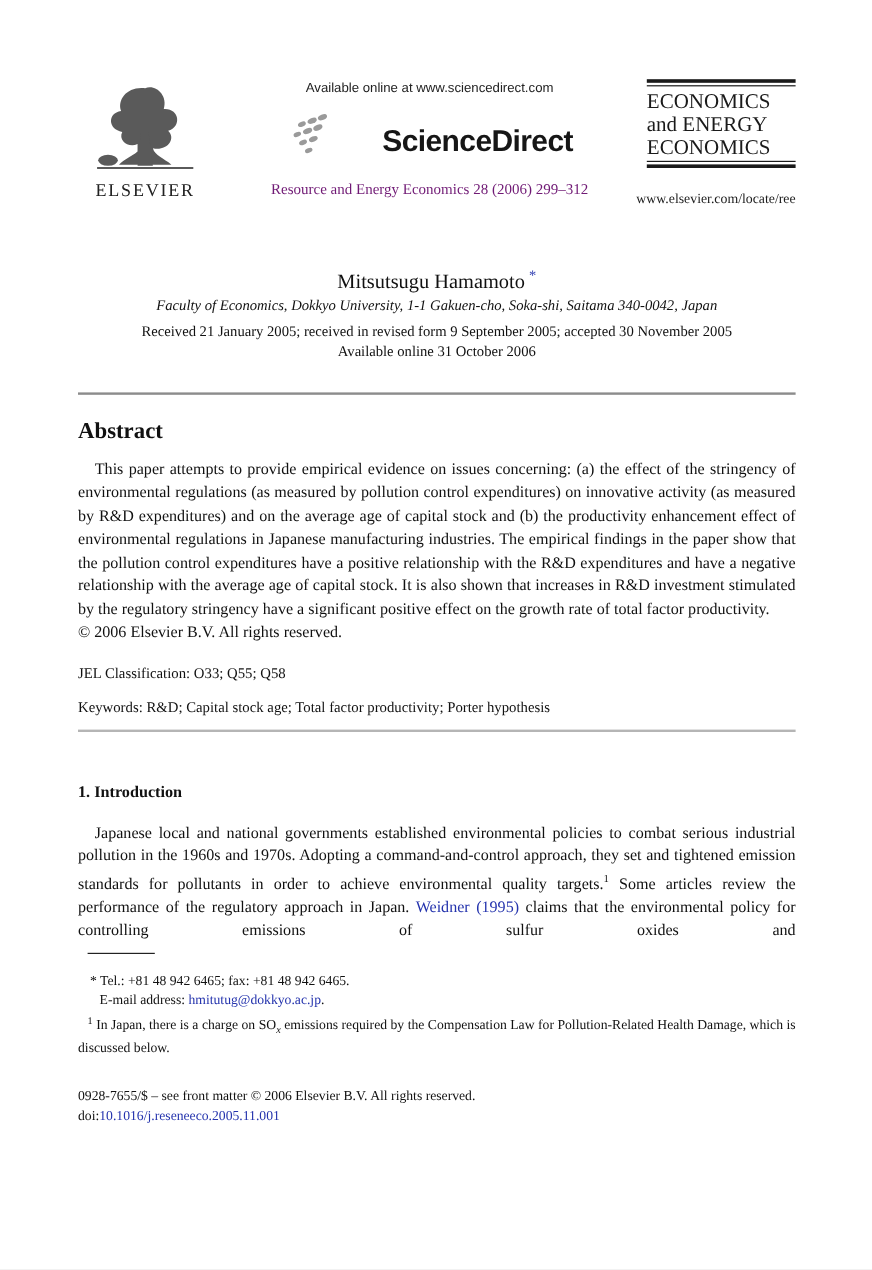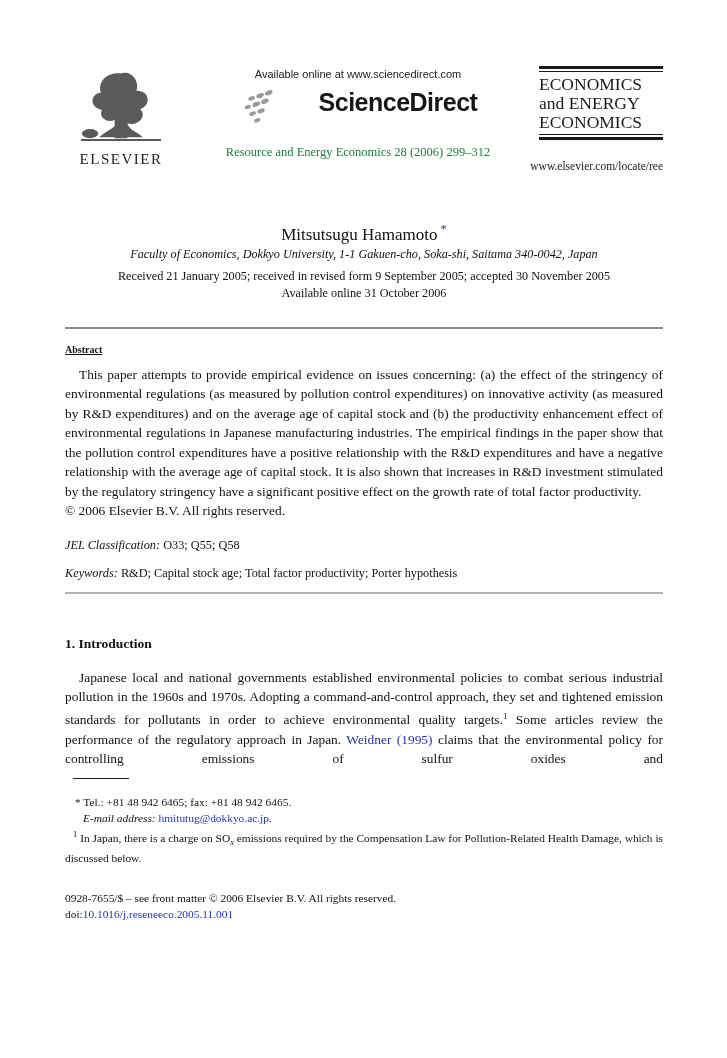--- a/index.html
+++ b/index.html
@@ -11,23 +11,23 @@
   }
   .link { color:#2433ad; }
 
   
   .header { display:flex; min-height:100px; }
   .logo-col { width:112px; text-align:center; padding-top:4px; }
   .tree-svg { display:block; margin:0 auto; }
   .elsevier-word { font-size:15px; letter-spacing:1.5px; margin-top:1px; color:#222; }
   .center-col { flex:1; text-align:center; padding-top:4px; }
   .avail-online { font-family:"Liberation Sans", sans-serif; font-size:11px; color:#222; }
-  .sd-logo { display:inline-flex; align-items:flex-start; margin-top:8px;gap:32px; }
+  .sd-logo { display:inline-flex; align-items:flex-end; margin-top:13px;gap:32px; }
   .sd-word { font-family:"Liberation Sans", sans-serif; font-weight:bold; font-size:25px; color:#161616; letter-spacing:-0.5px; }
-  .journal-ref { font-size:12.5px; margin-top:13px; color:#15803d; }
+  .journal-ref { font-size:12.5px; margin-top:13px; color:#701a75; }
   .right-col { width:124px; position:relative; padding-top:2px; }
   .jbox { border-top:3px solid #1a1a1a; }
   .jbox-inner { border-top:1px solid #1a1a1a; margin-top:2px; padding:3px 0 4px 0; }
   .jbox-line { font-size:17.5px; line-height:19px; color:#1a1a1a; white-space:nowrap; }
   .jbox-bot1 { border-top:1px solid #1a1a1a; margin-top:2px; }
   .jbox-bot2 { border-top:3px solid #1a1a1a; margin-top:2px; }
   .journal-url { position:absolute; right:0; top:96px; font-size:11.5px; white-space:nowrap; color:#1a1a1a; }
 
   
   .title-block { text-align:center; margin-top:54px; }
@@ -36,27 +36,27 @@
   .author sup { font-size:12px; }
   .affiliation { font-style:italic; font-size:12.2px; margin-top:2px; }
   .received { font-size:12.2px; margin-top:7px; }
   .avail-date { font-size:12.2px; margin-top:2px; }
 
   
   .rule1 { border-top:2px solid #8c8c8c; margin-top:26px; }
   .rule2 { border-top:2px solid #b5b5b5; margin-top:11px; }
 
   
-  .abs-head { font-weight:bold; font-size:10px; margin-top:15px;text-decoration:underline; }
+  .abs-head { font-weight:bold; font-size:19px; margin-top:20px; }
   .abs-body { font-size:13.4px; line-height:19.5px; text-align:justify; text-indent:14px; margin-top:10px; }
   .abs-copy { font-size:13.4px; line-height:19.5px; }
   .jel-line, .kw-line { font-size:12.3px; }
   .jel-line { margin-top:17px; }
   .kw-line { margin-top:13px; }
-  .ital { font-style:italic; }
+  .ital { }
 
   
   .sec-head { font-weight:bold; font-size:13.5px; margin-top:42px; }
   .intro-para { font-size:13.4px; line-height:19.5px; text-align:justify; text-align-last:justify; text-indent:14px; margin-top:16px; }
   .intro-para sup { font-size:9px; }
 
   
   .fn-rule { width:56px; border-top:1px solid #222; margin:9px 0 6px 8px; }
   .fn { font-size:11.4px; line-height:16px; }
   .fn-tel { padding-left:10px;margin-top:15px; }

